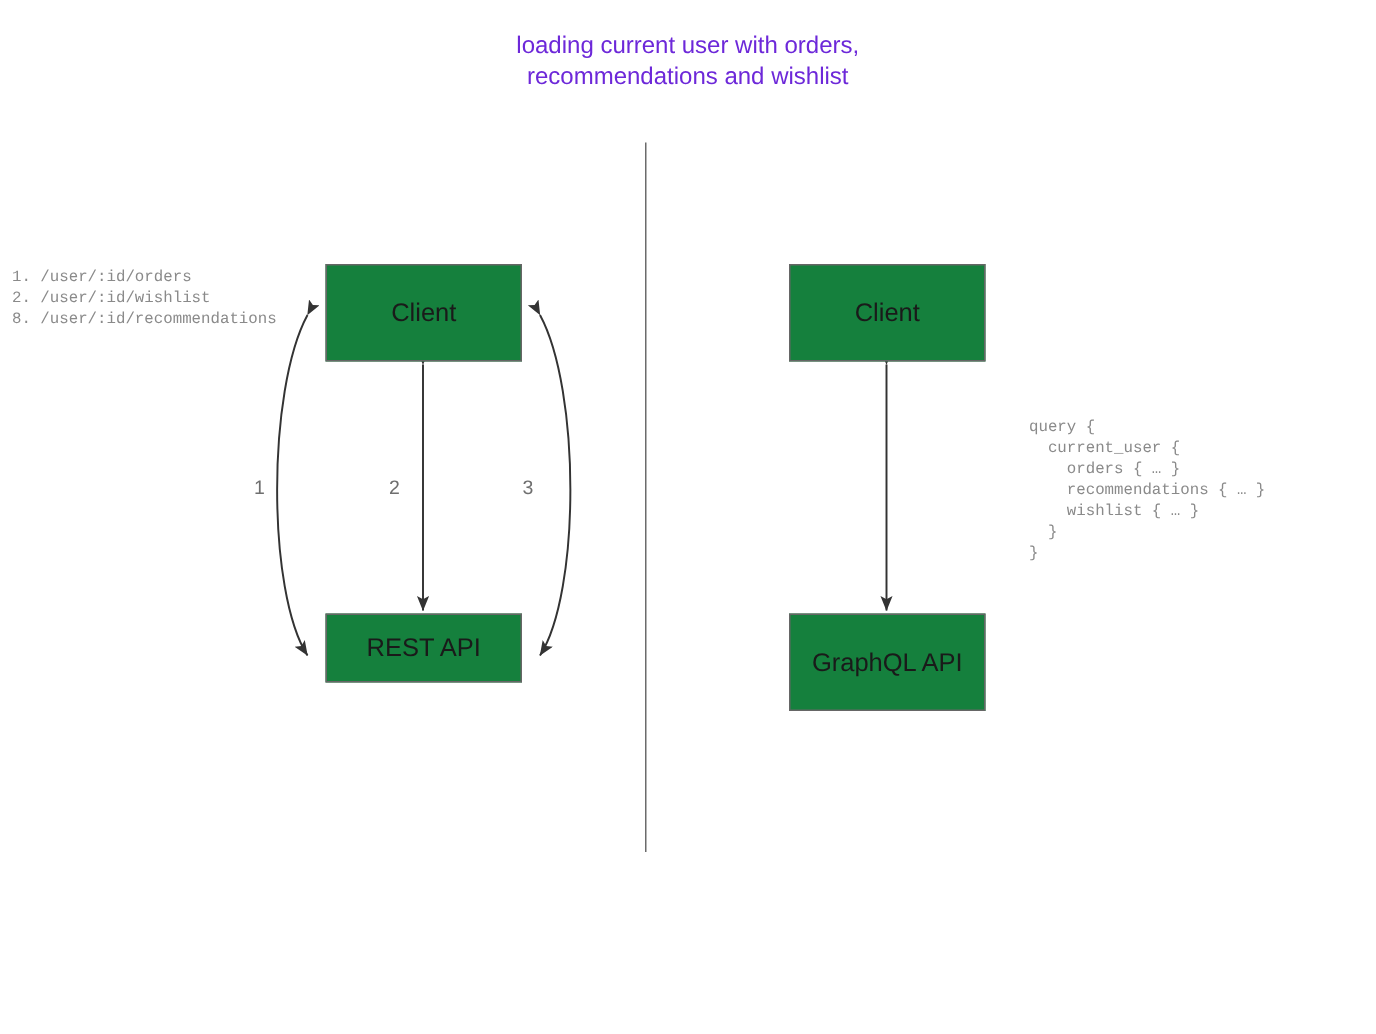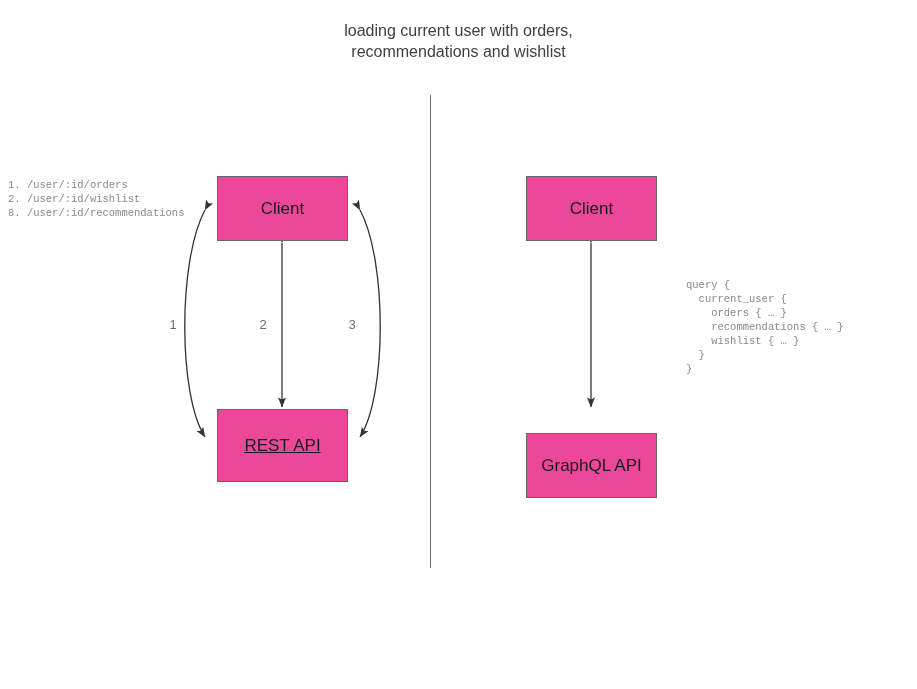--- a/index.html
+++ b/index.html
@@ -19,51 +19,51 @@
   
   .title {
     position: absolute;
     left: 0;
     top: 20px;
     width: 917px;
     text-align: center;
     font-family: "Liberation Sans", sans-serif;
     font-size: 16px;
     line-height: 21px;
-    color: #404040;
+    color: #6d28d9;
     white-space: pre-line;
   }
 
   
   .divider {
     position: absolute;
     left: 430px;
     top: 95px;
     width: 1px;
     height: 473px;
     background: #6b6b6b;
   }
 
   
   .node {
     position: absolute;
     box-sizing: border-box;
-    background: #ec4899;
+    background: #15803d;
     border: 1px solid #666666;
     display: flex;
     align-items: center;
     justify-content: center;
     font-family: "Liberation Sans", sans-serif;
     font-size: 17px;
     color: #1a1a1a;
   }
   #node-client-rest { left: 217px; top: 176px; width: 131px; height: 65px; }
-  #node-rest-api    { left: 217px; top: 409px; width: 131px; height: 73px; text-decoration: underline; }
+  #node-rest-api    { left: 217px; top: 409px; width: 131px; height: 46px; }
   #node-client-gql  { left: 526px; top: 176px; width: 131px; height: 65px; }
-  #node-graphql-api { left: 526px; top: 409px; width: 131px; height: 65px; margin-top: 24px; }
+  #node-graphql-api { left: 526px; top: 409px; width: 131px; height: 65px; }
 
   
   .arrows {
     position: absolute;
     left: 0;
     top: 0;
     width: 917px;
     height: 689px;
     pointer-events: none;
   }

